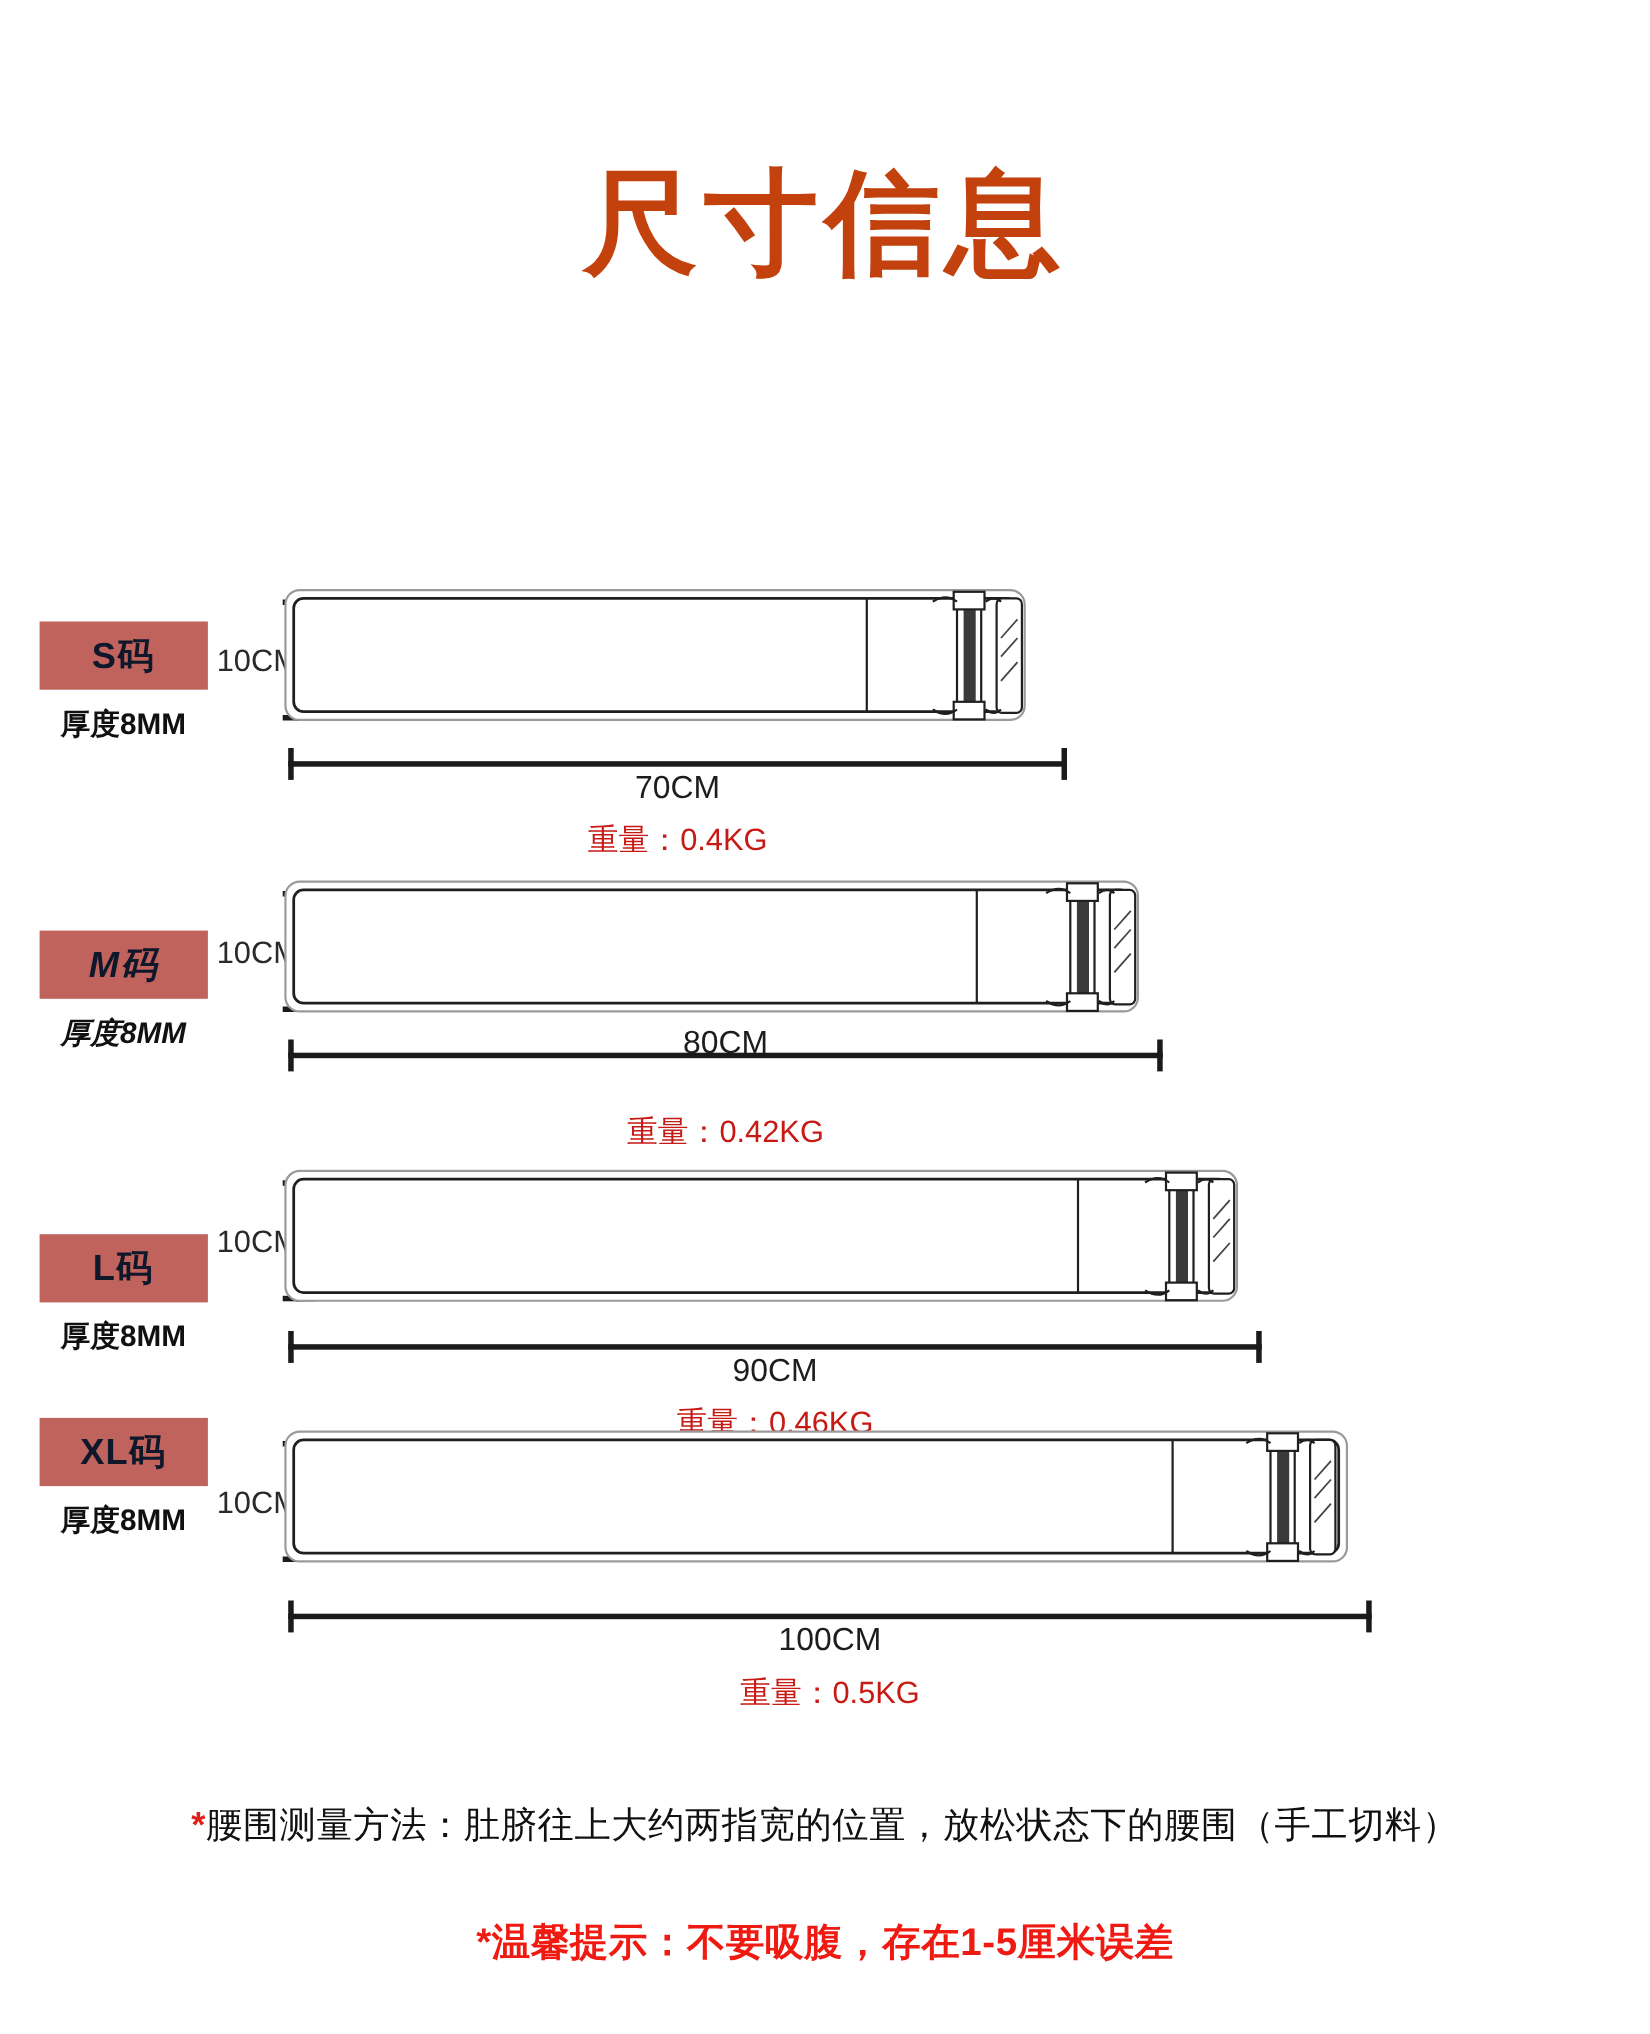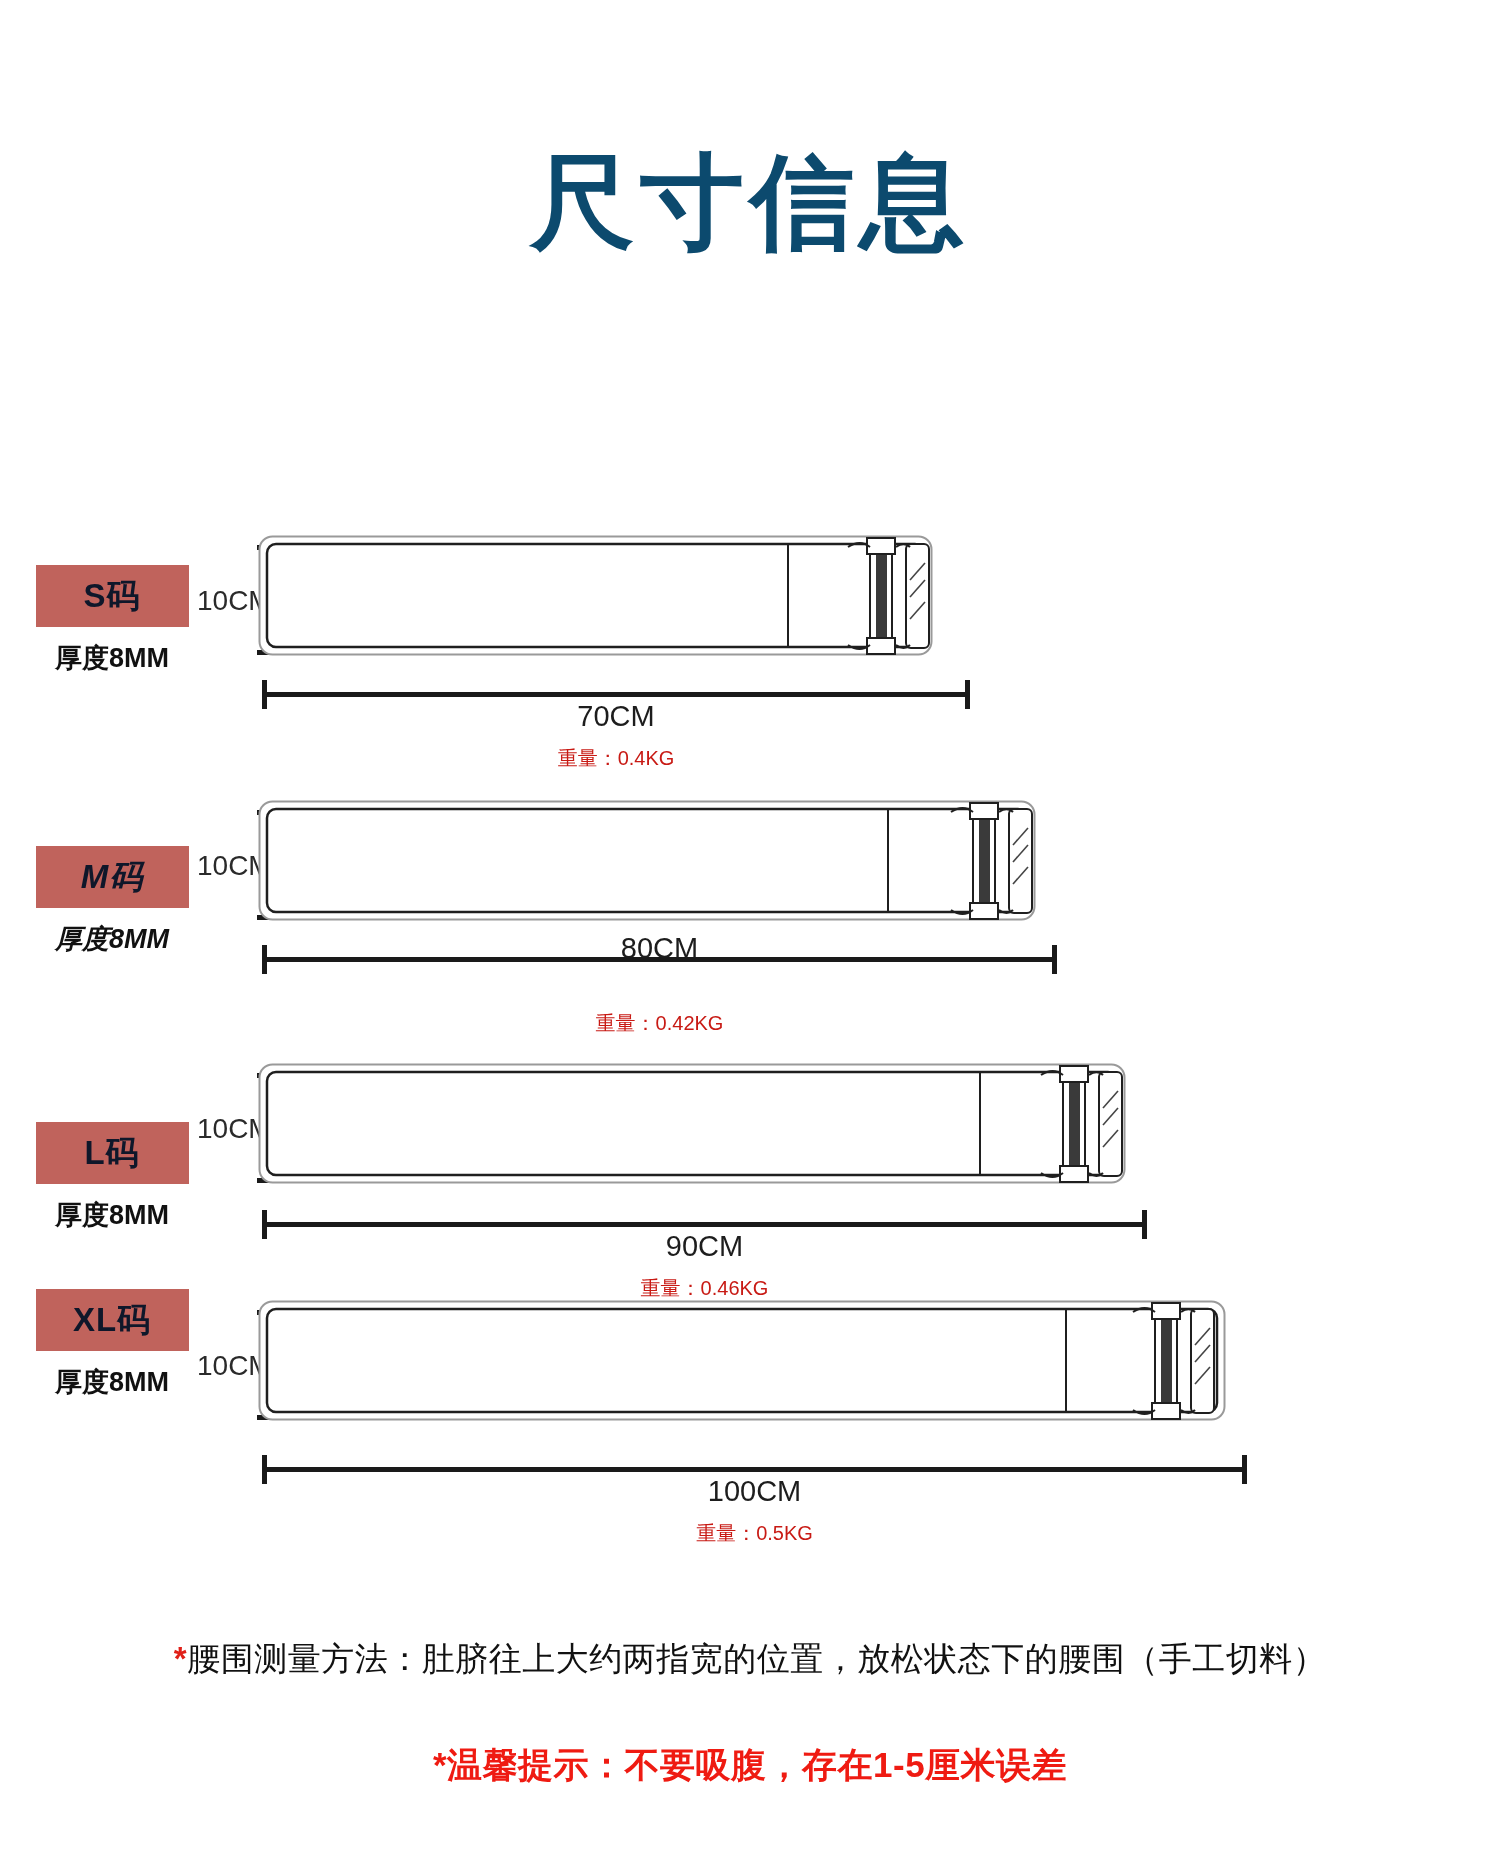--- a/index.html
+++ b/index.html
@@ -10,21 +10,21 @@
     position:relative;
     overflow:hidden;
   }
 
   
   .header{ position:absolute; left:0; top:0; width:1500px; text-align:center; }
   .title{
     font-size:104px;
     font-weight:900;
     letter-spacing:6px;
-    color:#0c4a6e;
+    color:#c2410c;
     line-height:1;
     margin-top:150px;
     font-family:"DejaVu Sans","Liberation Sans",sans-serif;
   }
   .subtitle{
     margin-top:42px;
     font-size:29px;
     letter-spacing:4.5px;
     color:#c0817c;
     font-variant:small-caps;
@@ -73,21 +73,21 @@
   .hdim .hcap{ position:absolute; top:0; width:5px; height:29px; background:#1a1a1a; }
   .hdim .hcap.left{ left:0; }
   .hdim .hcap.right{ right:0; }
 
   .len-label{
     position:absolute; text-align:center;
     font-size:29px; color:#1d1d1d; font-family:"Liberation Sans",sans-serif;
   }
   .weight-label{
     position:absolute; text-align:center;
-    font-size:20px; color:#c81a14;
+    font-size:28px; color:#c81a14;
     font-family:"Liberation Sans","DejaVu Sans",sans-serif;
   }
 
   
   .belt{ position:absolute; }
   .belt svg{ display:block; }
 
   
   .note1{
     position:absolute; left:0; width:1500px; text-align:center;

